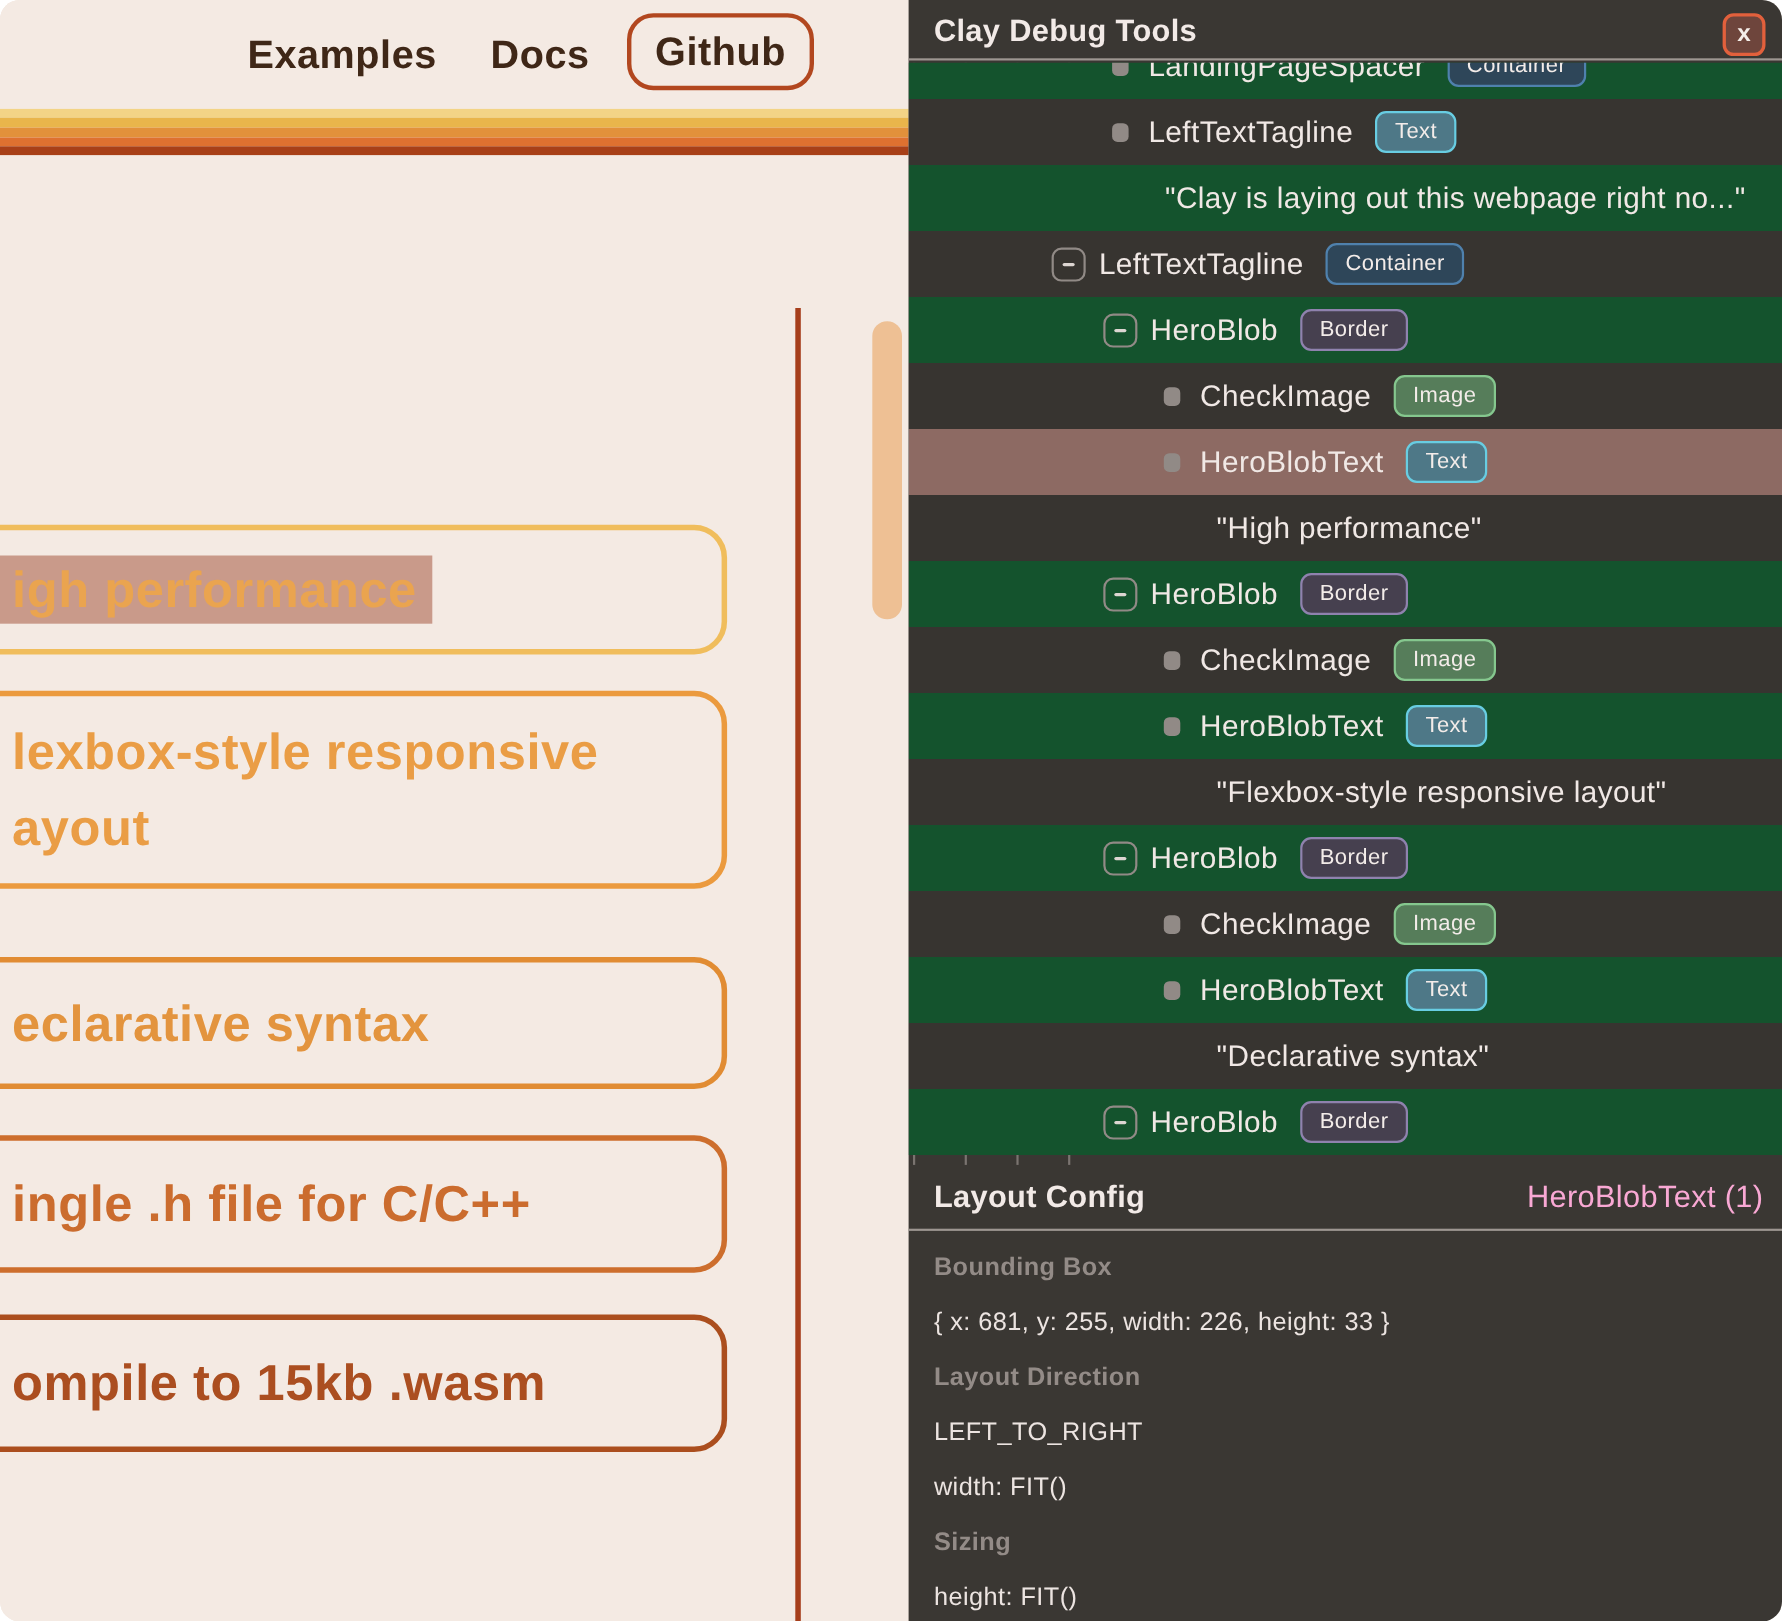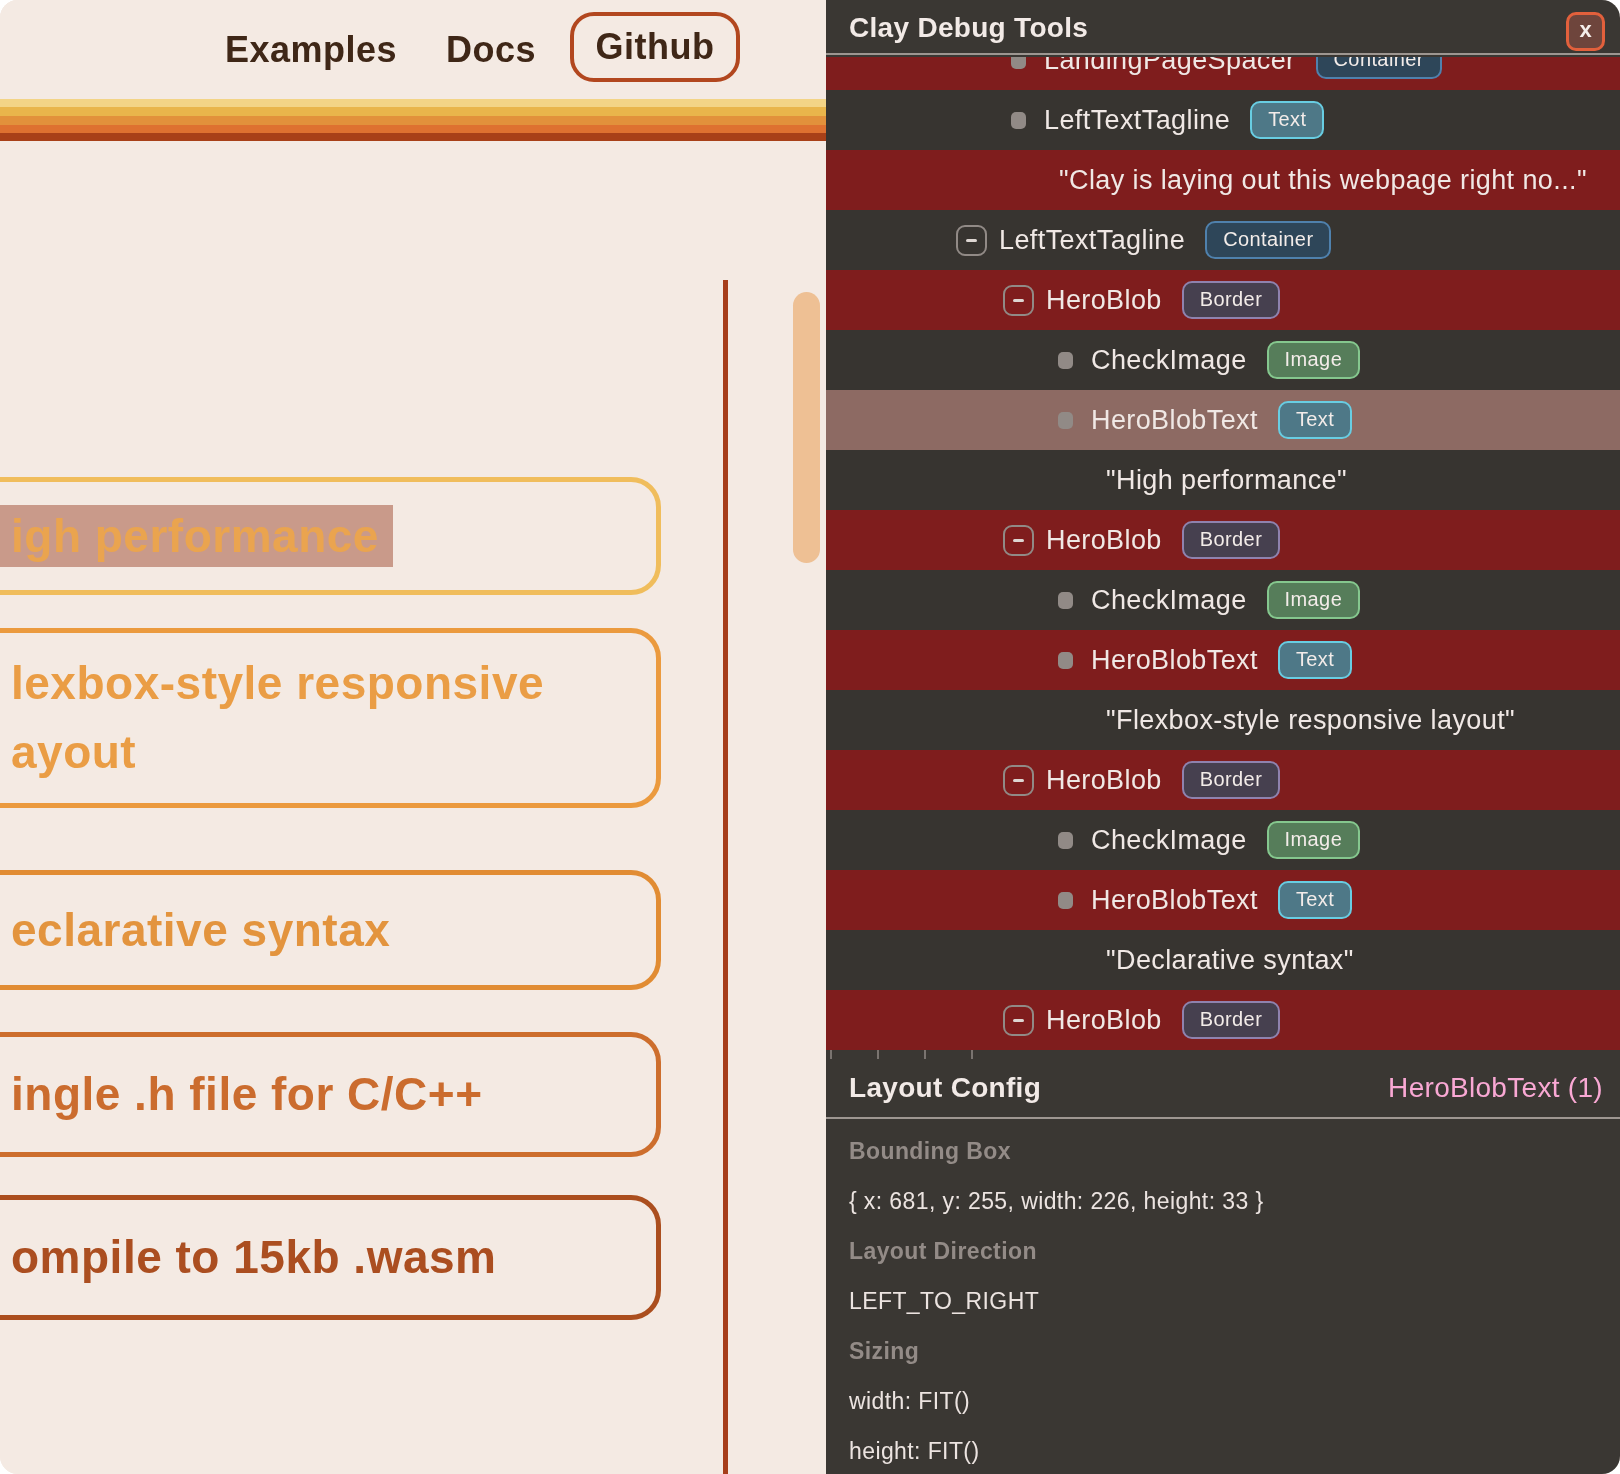--- a/index.html
+++ b/index.html
@@ -35,21 +35,21 @@
     font-size:28px;font-weight:600;color:#f2eae7;letter-spacing:.3px;}
   .close-btn{position:absolute;right:15px;top:12px;width:39px;height:39px;border-radius:10px;
     border:3px solid #e2603c;background:#6e453c;color:#f5eeea;display:flex;align-items:center;
     justify-content:center;font-size:22px;font-weight:700;cursor:pointer;padding-bottom:3px;}
 
   .tree{position:absolute;left:0;top:57px;width:100%;height:1002px;overflow:hidden;}
   .guide{position:absolute;top:0;bottom:0;width:2px;background:#7a7470;}
   .guide.seg{top:268px;height:662px;bottom:auto;}
   .rows{position:absolute;left:0;top:-27px;width:100%;}
   .trow{position:relative;width:100%;height:60px;display:flex;align-items:center;}
-  .trow.even{background:#7f1d1d;}
+  .trow.even{background:#14532d;}
   .trow.odd{background:#373430;}
   .trow.selected{background:#8d6a63;}
   .bullet{width:15px;height:17px;border-radius:5px;background:#918a86;flex:none;}
   .collapse{width:31px;height:31px;border:2px solid #918a86;border-radius:9px;flex:none;
     display:flex;align-items:center;justify-content:center;color:#ddd6d2;cursor:pointer;}
   .collapse span{display:block;width:11px;height:3px;background:#ddd6d2;border-radius:2px;}
   .node-name{font-size:27px;font-weight:500;color:#f0e8e5;letter-spacing:.4px;white-space:nowrap;}
   .badge{margin-left:20px;padding:6px 16px 8px;border-radius:10px;border:2px solid;
     font-size:20px;font-weight:500;color:#f3ece9;line-height:1;letter-spacing:.4px;}
   .quote-text{font-size:27px;font-weight:500;color:#f0e8e5;letter-spacing:.4px;white-space:nowrap;}
@@ -212,19 +212,19 @@
     <div class="lc-bar">
       <div class="lc-title">Layout Config</div>
       <div class="lc-selected">HeroBlobText (1)</div>
     </div>
 
     <div class="info" id="info">
         <div class="info-line info-label">Bounding Box</div>
         <div class="info-line info-value">{ x: 681, y: 255, width: 226, height: 33 }</div>
         <div class="info-line info-label">Layout Direction</div>
         <div class="info-line info-value">LEFT_TO_RIGHT</div>
+        <div class="info-line info-value">width: FIT()</div>
         <div class="info-line info-label">Sizing</div>
-        <div class="info-line info-value">width: FIT()</div>
         <div class="info-line info-value">height: FIT()</div>
       </div>
   </div>
 
 </div>
 
 </body></html>

